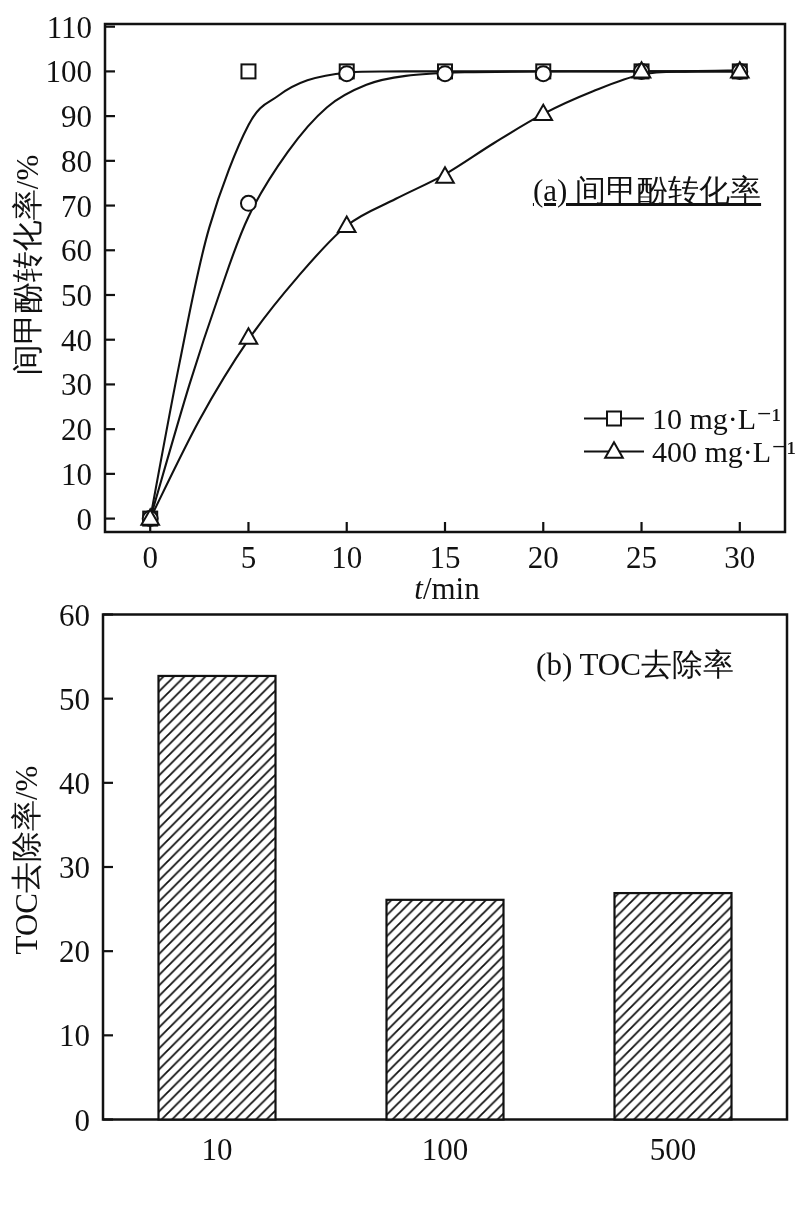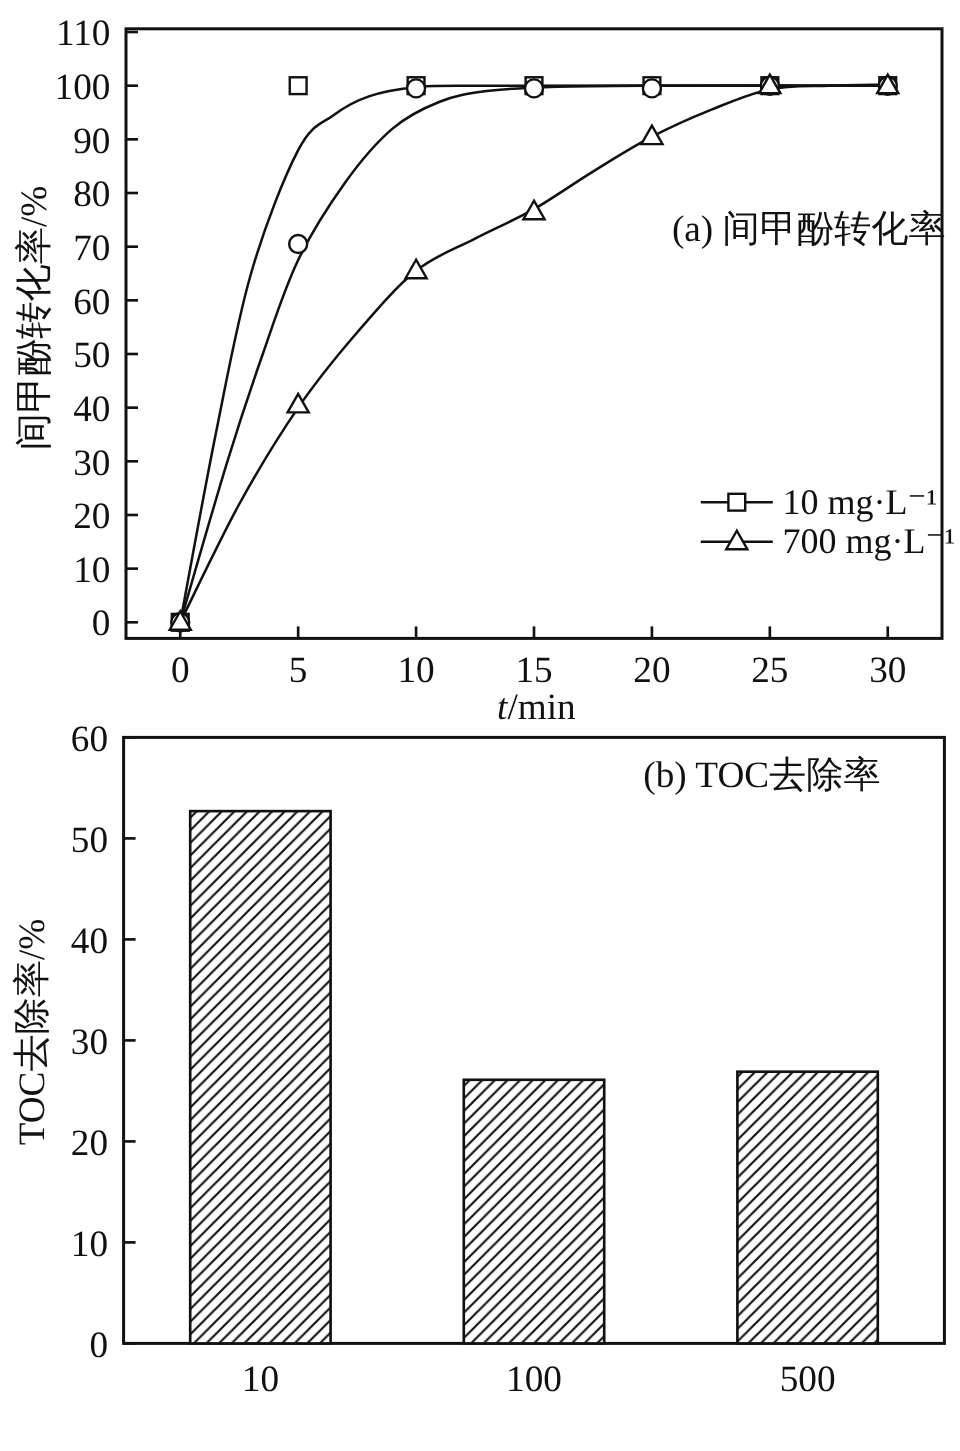--- a/index.html
+++ b/index.html
@@ -132,37 +132,37 @@
         </g>
         <g>
           <rect x="386.5" y="899.825" width="117" height="219.67499999999995" fill="url(#hatch)" stroke="#111111" stroke-width="2.2"></rect>
         </g>
         <g>
           <rect x="614.5" y="893.0916666666667" width="117" height="226.4083333333333" fill="url(#hatch)" stroke="#111111" stroke-width="2.2"></rect>
         </g>
       </g>
     </svg>
 
-  <div class="overlay" style="left:674px;top:191px;">(a) 间甲酚转化率</div>
+  <div class="overlay" style="left:647px;top:191px;text-decoration:underline;">(a) 间甲酚转化率</div>
   <div class="overlay rot" style="left:28px;top:265px;">间甲酚转化率/%</div>
   <div class="overlay" style="left:447px;top:589px;"><span class="it">t</span><span>/min</span></div>
 
   <div class="legend">
     <div class="legend-row">
       <svg width="62" height="33" viewBox="0 0 62 33">
           <line x1="1" y1="16.5" x2="61" y2="16.5" stroke="#111111" stroke-width="2.1"></line>
           <rect x="24" y="9.5" width="14" height="14" fill="#fff" stroke="#111111" stroke-width="2"></rect>
         </svg>
       <span class="legend-label">10 mg·L⁻¹</span>
     </div>
     <div class="legend-row">
       <svg width="62" height="33" viewBox="0 0 62 33">
           <line x1="1" y1="16.5" x2="61" y2="16.5" stroke="#111111" stroke-width="2.1"></line>
           <polygon points="31,7.300000000000001 22.2,22.7 39.8,22.7" fill="#fff" stroke="#111111" stroke-width="2"></polygon>
         </svg>
-      <span class="legend-label">700 mg·L⁻¹</span>
+      <span class="legend-label">400 mg·L⁻¹</span>
     </div>
   </div>
 
-  <div class="overlay" style="left:635px;top:646px;">(b) TOC去除率</div>
+  <div class="overlay" style="left:635px;top:665px;">(b) TOC去除率</div>
   <div class="overlay rot" style="left:27px;top:860px;">TOC去除率/%</div>
 
 </div>
 
 </body></html>

